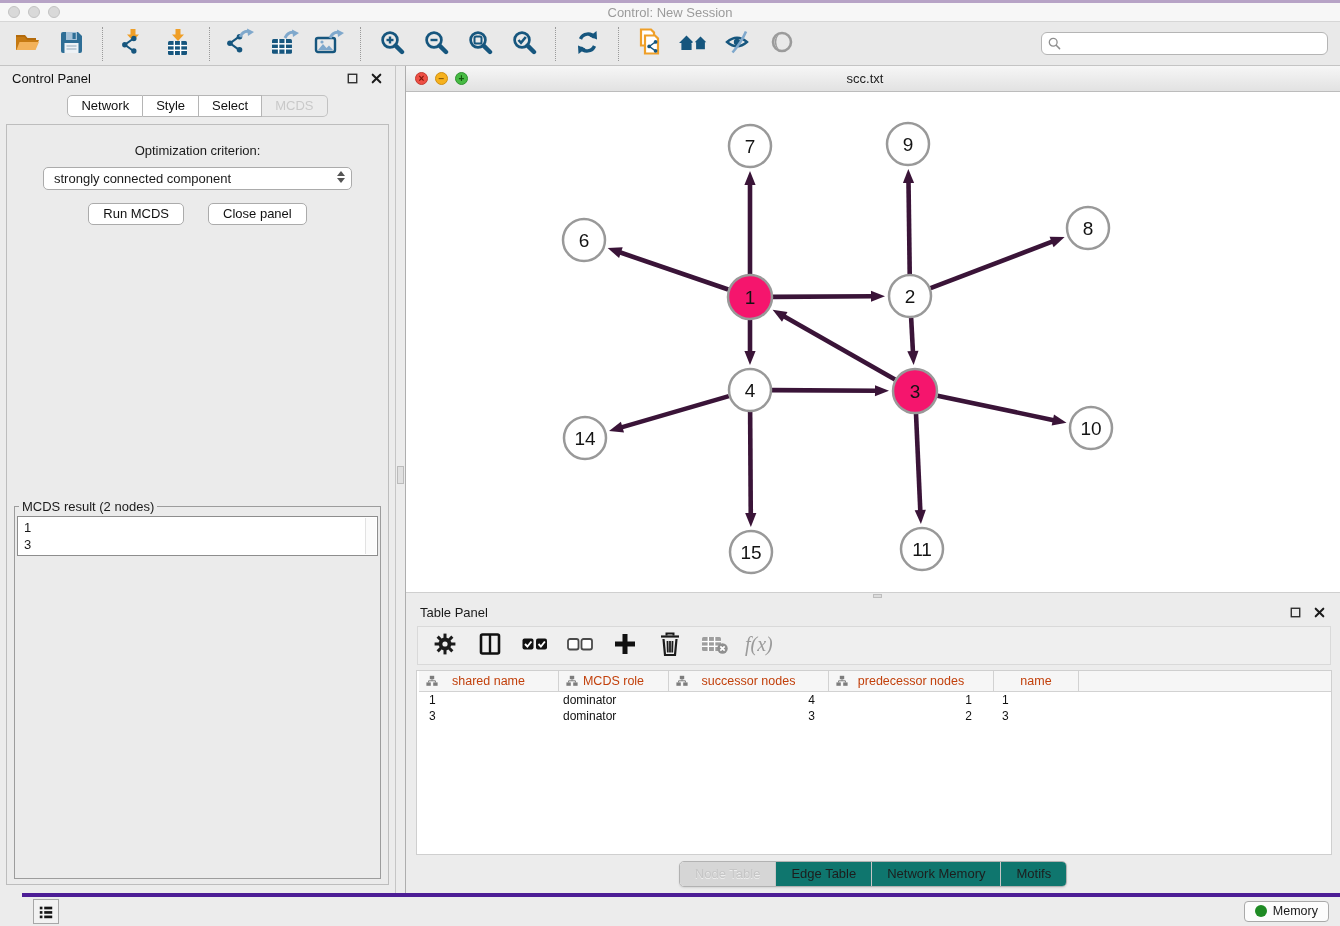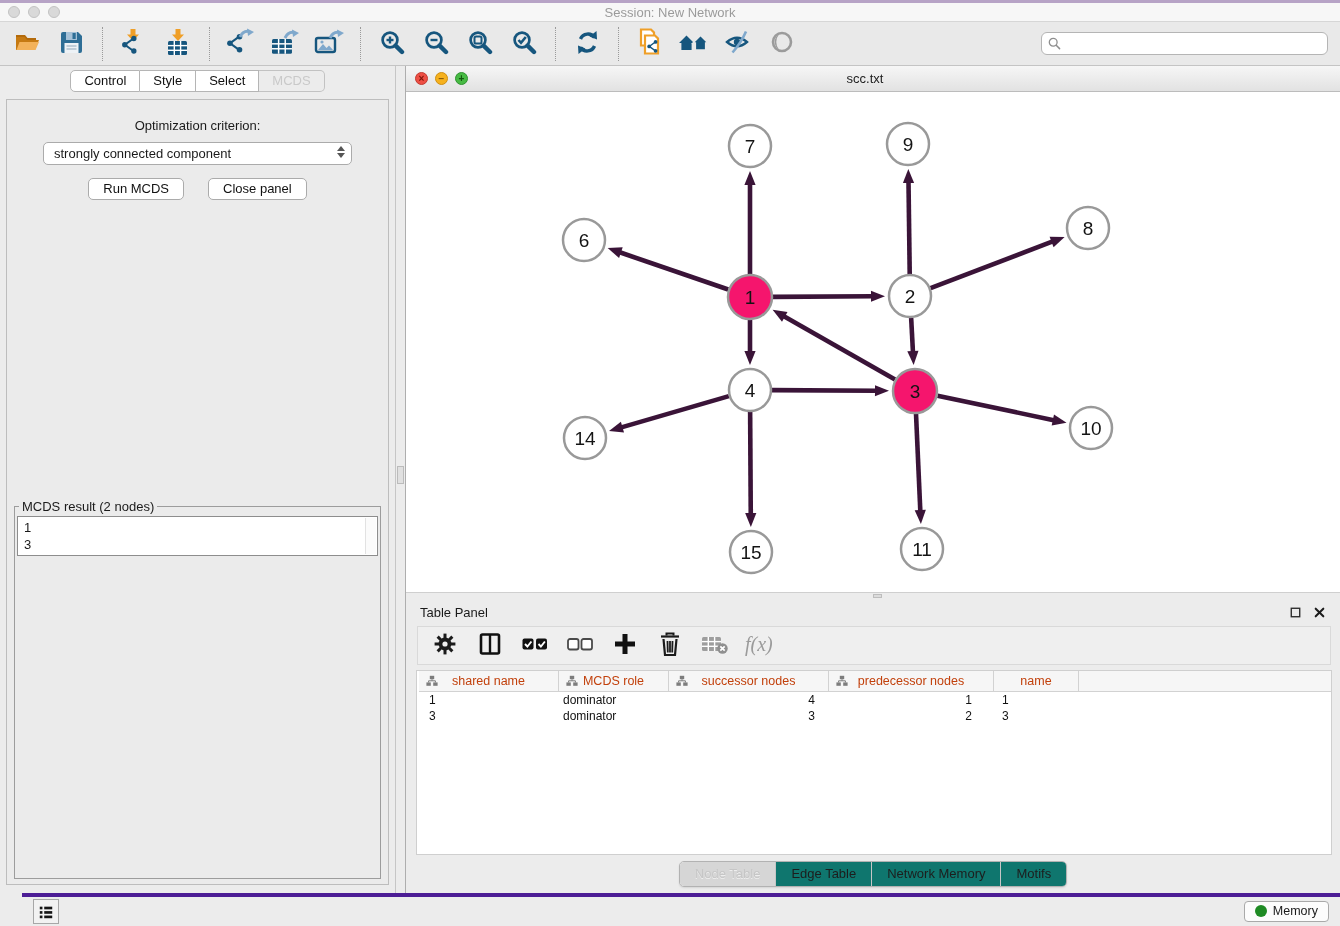--- a/index.html
+++ b/index.html
@@ -97,21 +97,21 @@
 <div class="app">
 
   <div class="top-strip"></div>
 
   <div class="titlebar">
     <div class="tl-group">
       <span class="tl"></span>
       <span class="tl"></span>
       <span class="tl"></span>
     </div>
-    <div class="win-title">Session: New Network</div>
+    <div class="win-title">Control: New Session</div>
   </div>
 
   <div class="toolbar" id="main-toolbar">
 
     <div class="tb-btn">
         <span><svg width="27" height="27" viewBox="0 0 27 27">
             <path d="M2 6 L11 6 L13.5 9 L22 9 L22 13 L2 13 Z" fill="#B36A0B"></path>
             <path d="M2 21 L2 8 L10.5 8 L13 11 L25 11 L21 21 Z" fill="#C67A12"></path>
             <path d="M5.5 13 L25 13 L21.5 21 L2.5 21 Z" fill="#F3B25A"></path>
           </svg></span>
@@ -273,22 +273,35 @@
         <circle cx="5.6" cy="5.6" r="4.2" fill="none" stroke="#8e8e8e" stroke-width="1.4"></circle>
         <line x1="8.8" y1="8.8" x2="12.5" y2="12.5" stroke="#8e8e8e" stroke-width="1.6" stroke-linecap="round"></line>
       </svg>
       <input type="text" placeholder="" style="">
     </div>
   </div>
 
   <div class="main">
 
     <div class="control-panel">
+      <div class="cp-header">
+        <span class="panel-title">Control Panel</span>
+        <span class="panel-hdr-btn">
+          <svg width="11" height="11" viewBox="0 0 13 13">
+              <rect x="1.5" y="1.5" width="10" height="10" fill="none" stroke="#2b2b2b" stroke-width="1.6"></rect>
+            </svg>
+        </span>
+        <span class="panel-hdr-btn">
+          <svg width="11" height="11" viewBox="0 0 13 13">
+              <path d="M2 2 L11 11 M11 2 L2 11" stroke="#1c1c1c" stroke-width="2.4" stroke-linecap="round"></path>
+            </svg>
+        </span>
+      </div>
       <div class="cp-tabs" id="cp-tabs">
-          <div class="cp-tab">Control</div>
+          <div class="cp-tab">Network</div>
           <div class="cp-tab">Style</div>
           <div class="cp-tab">Select</div>
           <div class="cp-tab active">MCDS</div>
         </div>
       <div class="cp-body">
         <div class="opt-label">Optimization criterion:</div>
         <div class="criterion">
           <span>strongly connected component</span>
           <span class="stepper">
               <i class="up"></i>

